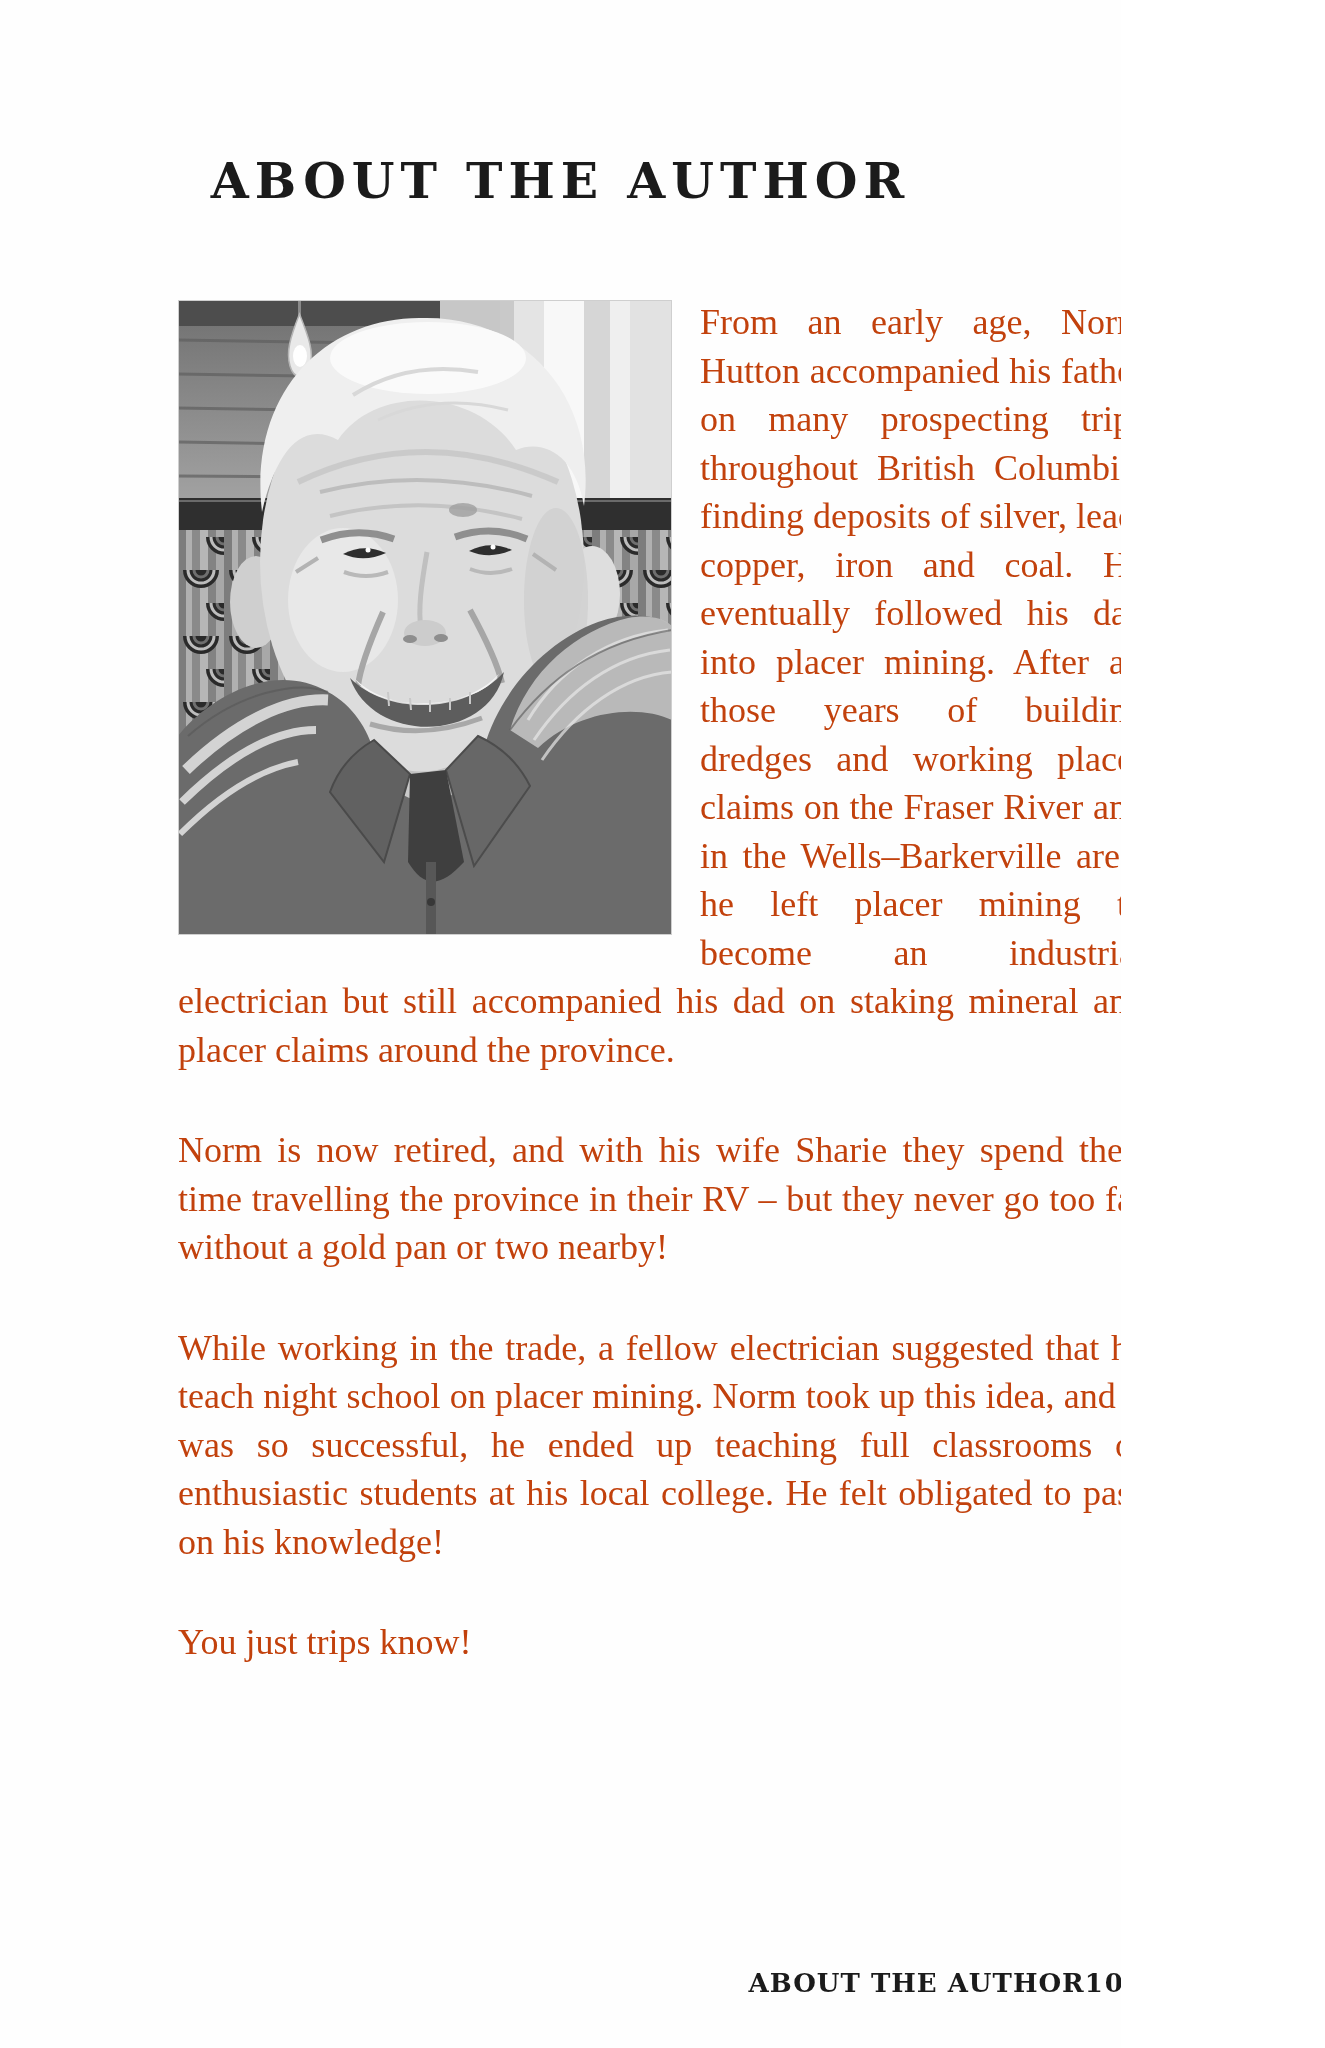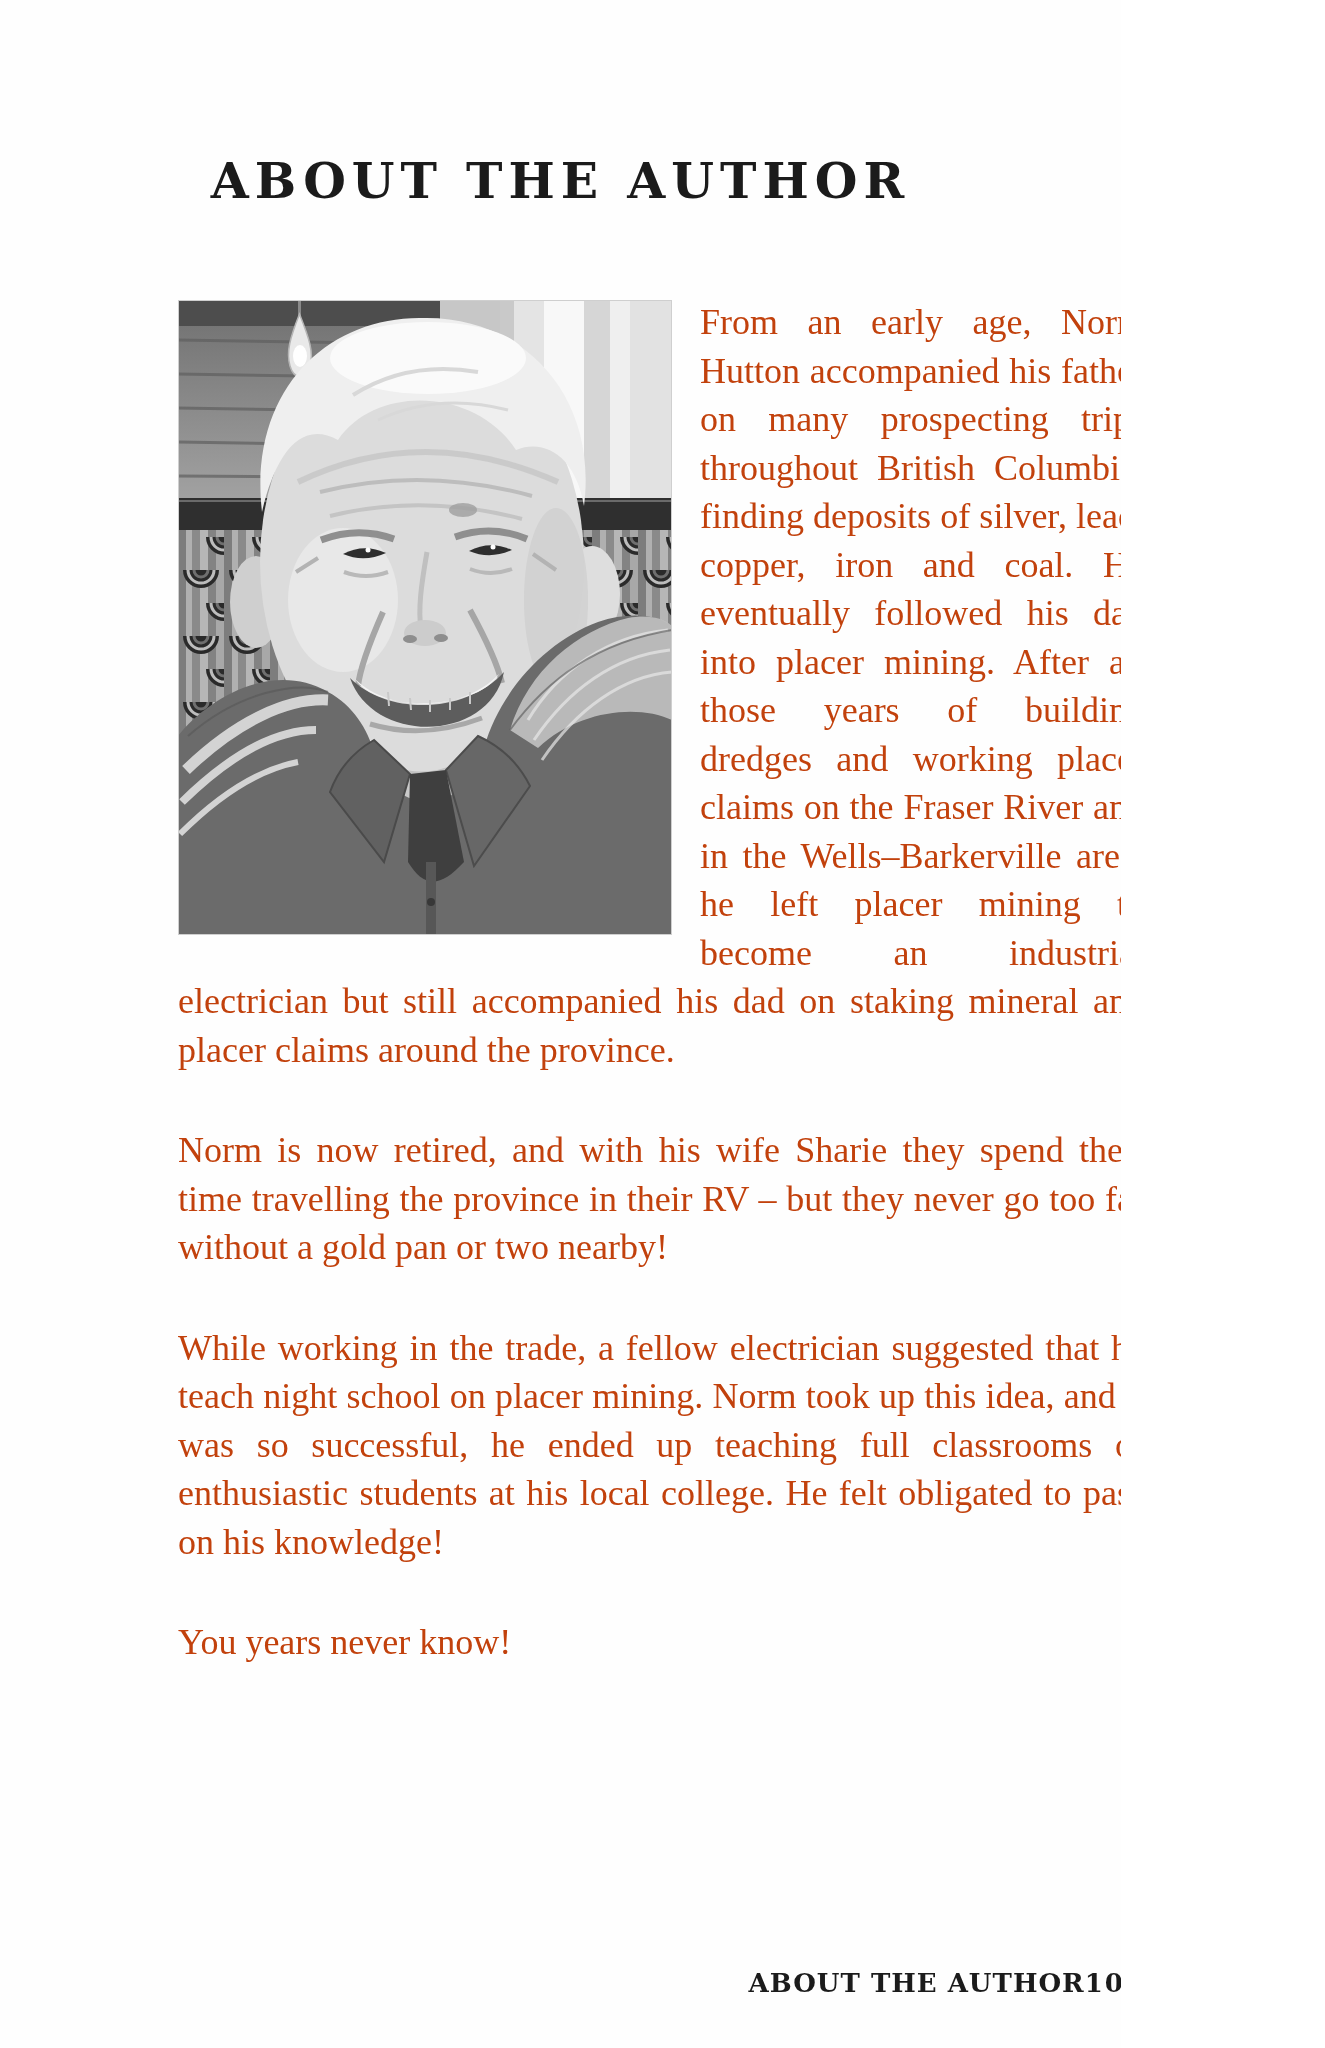--- a/index.html
+++ b/index.html
@@ -203,20 +203,20 @@
         <rect x="248" y="562" width="10" height="73" fill="#575757"></rect>
         <circle cx="253" cy="602" r="4" fill="#383838"></circle>
 
         <rect x="0.5" y="0.5" width="493" height="634" fill="none" stroke="#cfcfcf" stroke-width="1"></rect>
       </svg>
     </figure>
 
     <p>From an early age, Norm Hutton accompanied his father on many prospecting trips throughout British Columbia, finding deposits of silver, lead, copper, iron and coal. He eventually followed his dad into placer mining. After all those years of building dredges and working placer claims on the Fraser River and in the Wells–Barkerville area, he left placer mining to become an industrial electrician but still accompanied his dad on staking mineral and placer claims around the province.</p>
     <p>Norm is now retired, and with his wife Sharie they spend their time travelling the province in their RV – but they never go too far without a gold pan or two nearby!</p>
     <p>While working in the trade, a fellow electrician suggested that he teach night school on placer mining. Norm took up this idea, and it was so successful, he ended up teaching full classrooms of enthusiastic students at his local college. He felt obligated to pass on his knowledge!</p>
-    <p>You years never know!</p>
+    <p>You just trips know!</p>
   </div>
 
   <footer class="running-footer">
     <span>ABOUT THE AUTHOR</span><span class="pagenum">103</span>
   </footer>
 
 </div>
 
 </body></html>

